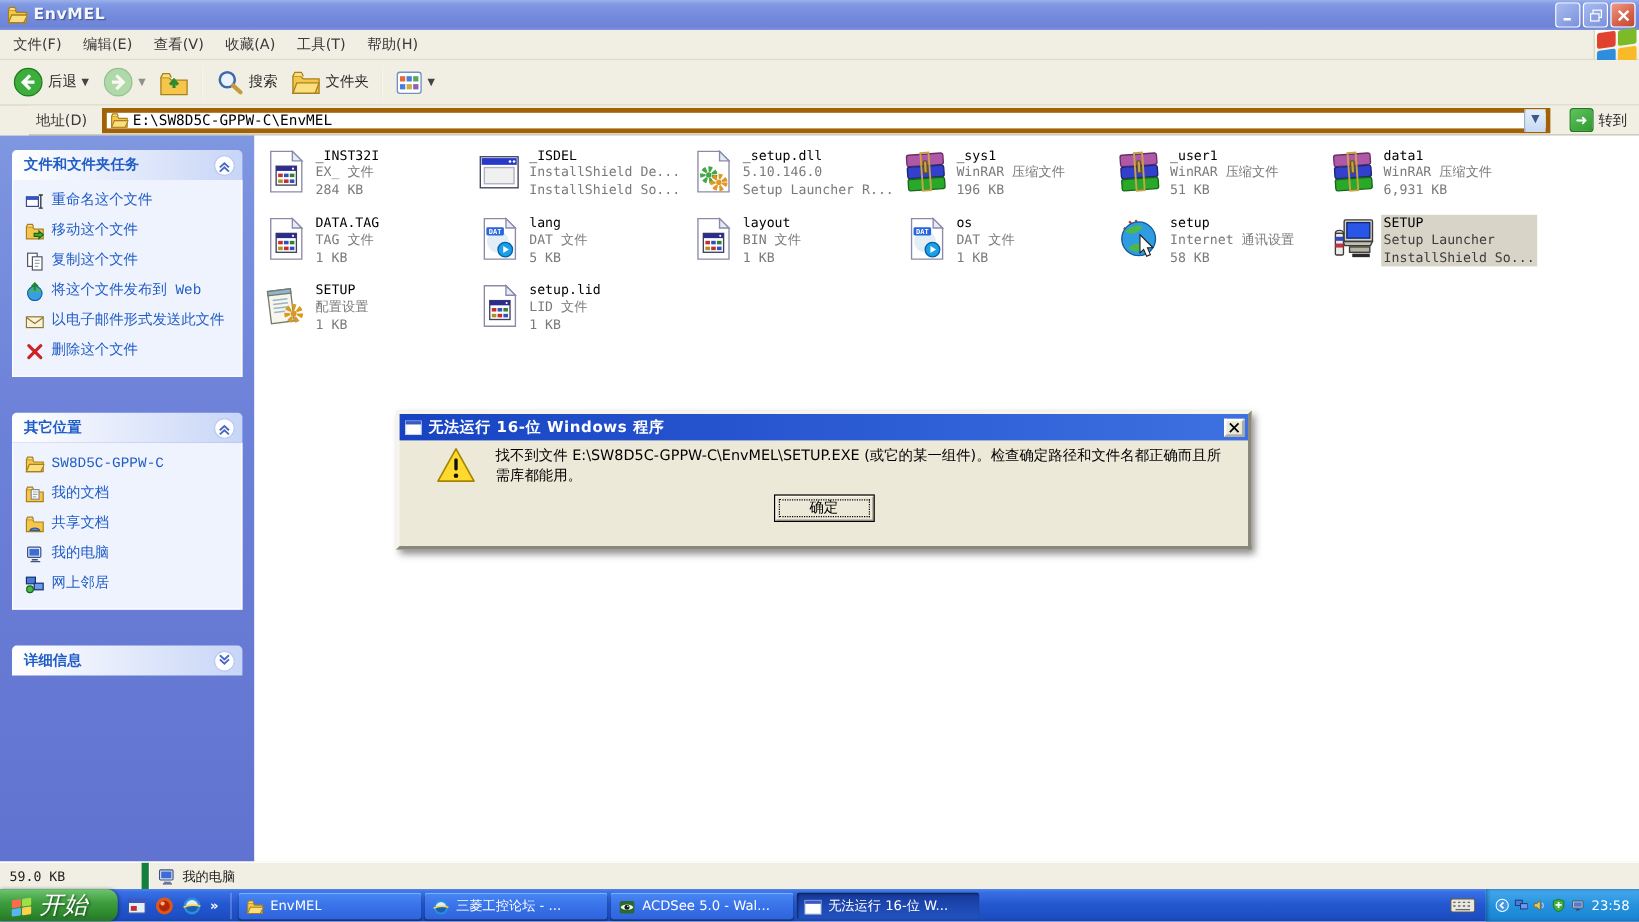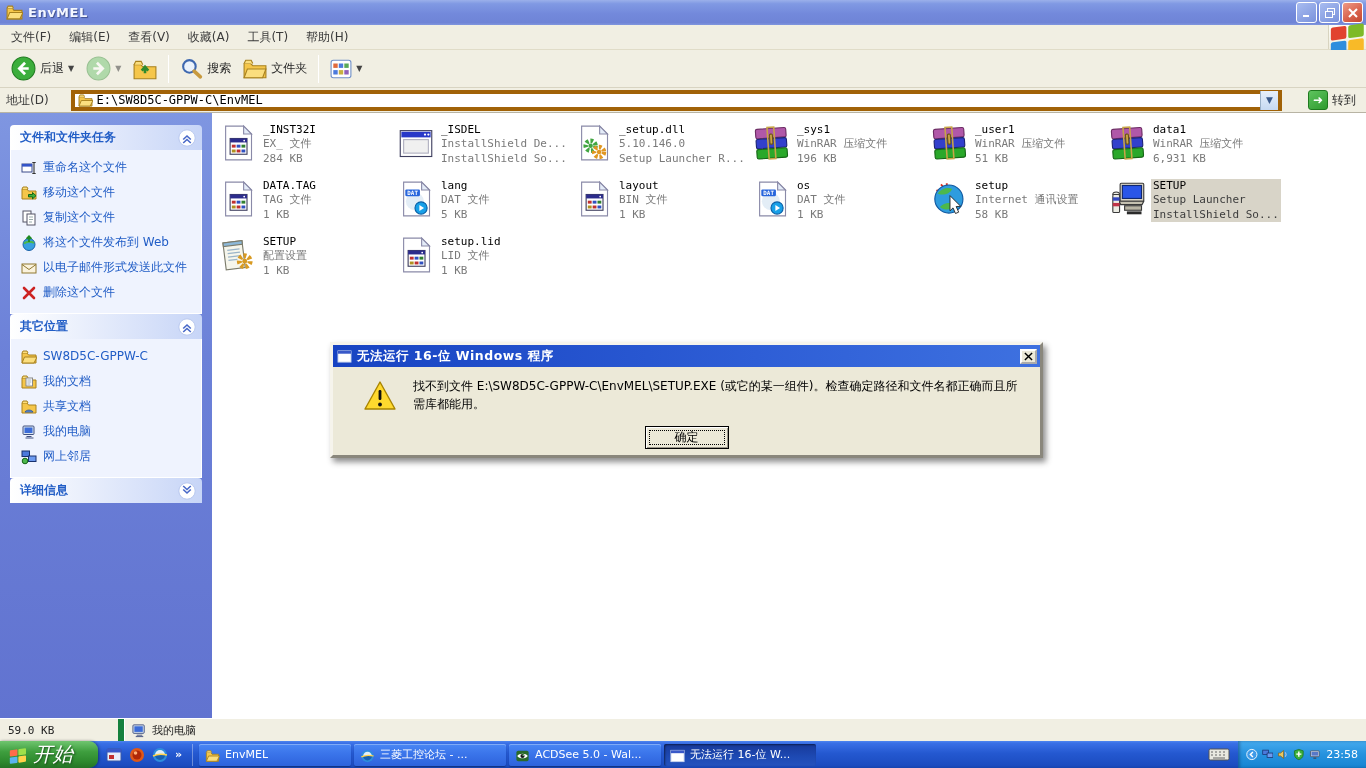--- a/index.html
+++ b/index.html
@@ -22,33 +22,33 @@
   .menu-item { font-size:12px; color:#3a3a3a; padding:4px 9px; }
   .menu-flag { margin-left:auto; width:38px; height:24px; display:flex; align-items:center; justify-content:center;
     border-left:1px solid #d8d4c0; background:linear-gradient(180deg,#fdfdf8,#efedDF); }
 
   .toolbar { height:38px; flex:none; display:flex; align-items:center; background:#F1EFE3; border-bottom:1px solid #D8D4C2; padding-left:6px; gap:2px; }
   .tool { display:flex; align-items:center; gap:4px; padding:2px 5px; border-radius:3px; }
   .tool-label { font-size:12px; color:#2a2a2a; }
   .tsep { width:1px; height:28px; background:#C9C5B2; border-right:1px solid #fff; margin:0 4px; }
   .dd { font-size:8px; color:#444; }
 
-  .addressbar { height:25px; flex:none; display:flex; align-items:center; background:#F1EFE3; border-bottom:1px solid #B8B4A4; padding:2px 4px 2px 6px; gap:22px; }
+  .addressbar { height:25px; flex:none; display:flex; align-items:center; background:#F1EFE3; border-bottom:1px solid #B8B4A4; padding:2px 4px 2px 6px; gap:12px;margin-left:24px; }
   .addr-label { font-size:12px; color:#3a3a3a; flex:none; }
   .addr-box { flex:1; height:21px; background:#fff; border:4px solid #a16207; display:flex; align-items:center; padding-left:3px; gap:4px; }
   .addr-box .aicon { width:15px; height:13px; flex:none; }
   .addr-text { font-family:"DejaVu Sans Mono","Liberation Mono",monospace; font-size:12px; color:#000; flex:1; }
   .addr-drop { width:18px; height:19px; background:linear-gradient(180deg,#E7F0FB,#C6D9F2); border-left:1px solid #9ab0c8; display:flex; align-items:center; justify-content:center; color:#3a5a8c; font-size:9px; }
   .go-wrap { display:flex; align-items:center; gap:4px; padding:0 6px 0 4px; flex:none; }
   .go-btn { width:20px; height:20px; border-radius:3px; background:linear-gradient(145deg,#5EC45E,#2F9A2F); border:1px solid #1F7A1F; color:#fff; display:flex; align-items:center; justify-content:center; font-size:12px; font-weight:bold; }
   .go-label { font-size:12px; color:#2a2a2a; }
 
   .main { flex:1; display:flex; min-height:0; }
   .sidebar { width:212px; flex:none; background:linear-gradient(180deg,#7F96E1 0%,#6C81D8 40%,#6173D0 100%); padding:12px 10px; overflow:hidden; }
-  .panel { margin-bottom:0; }
+  .panel { margin-bottom:30px;font-family:Liberation Mono, monospace; }
   .panel-head { height:25px; background:linear-gradient(90deg,#FFFFFF 0%,#C7D5F7 100%); border-radius:4px 4px 0 0;
     display:flex; align-items:center; justify-content:space-between; padding:0 6px 0 10px; }
   .panel-title { color:#215DC6; font-weight:bold; font-size:12px; }
   .chev { width:18px; height:18px; display:block; }
   .panel-body { background:#EFF3FE; border:1px solid #fff; border-top:none; padding:10px 6px 10px 10px; }
   .task { display:flex; align-items:flex-start; gap:6px; margin-bottom:9px; cursor:pointer; }
   .task:last-child { margin-bottom:2px; }
   .icon16 { width:16px; height:16px; flex:none; }
   .icon16 svg, .chev svg, .ticon svg, .aicon svg { width:100%; height:100%; display:block; }
   .task-label { color:#215DC6; font-size:12px; line-height:1.25; }
@@ -79,21 +79,21 @@
   .dlg-title { height:22px; flex:none; background:linear-gradient(90deg,#1743C2 0%,#2E5ED6 60%,#3E71E0 100%);
     display:flex; align-items:center; padding:0 3px 0 4px; gap:5px; }
   .dlg-title .ticon { width:15px; height:13px; }
   .dlg-title-text { color:#fff; font-weight:bold; font-size:12.5px; flex:1; letter-spacing:.5px; }
   .dlg-close { width:17px; height:15px; background:#ECE9D8; border:2px outset #fff; display:flex; align-items:center; justify-content:center; }
   .dlg-close svg { width:9px; height:9px; }
   .dlg-body { flex:1; display:flex; align-items:center; gap:16px; padding:4px 14px 0 14px;margin-left:16px; }
   .warn-icon { width:34px; height:32px; flex:none; }
   .warn-icon svg { width:100%; height:100%; }
   .dlg-msg { font-size:12px; color:#000; line-height:1.45; }
-  .dlg-btnrow { flex:none; display:flex; justify-content:center; padding:6px 0 6px; }
+  .dlg-btnrow { flex:none; display:flex; justify-content:center; padding:6px 0 22px; }
   .ok-btn { width:84px; height:23px; background:#ECE9D8; font-size:12px; color:#000;
     border:1px solid #000; box-shadow:inset 1px 1px 0 #fff, inset -1px -1px 0 #9a968a; position:relative;
     display:flex; align-items:center; justify-content:center; }
   .ok-btn::after { content:""; position:absolute; inset:3px; border:1px dotted #000; }
 
   
   .taskbar { position:absolute; left:0; right:0; bottom:0; height:27px;
     background:linear-gradient(180deg,#4E86F0 0%,#3A70E6 8%,#2458D0 46%,#1C4CC0 90%,#1743AE 100%); display:flex; align-items:center; }
   .startbtn { height:27px; width:98px; flex:none; display:flex; align-items:center; gap:5px; padding-left:8px;
     border-radius:0 9px 9px 0; background:linear-gradient(180deg,#6FC56F 0%,#3E9E3E 40%,#2E8A2E 75%,#247424 100%);

